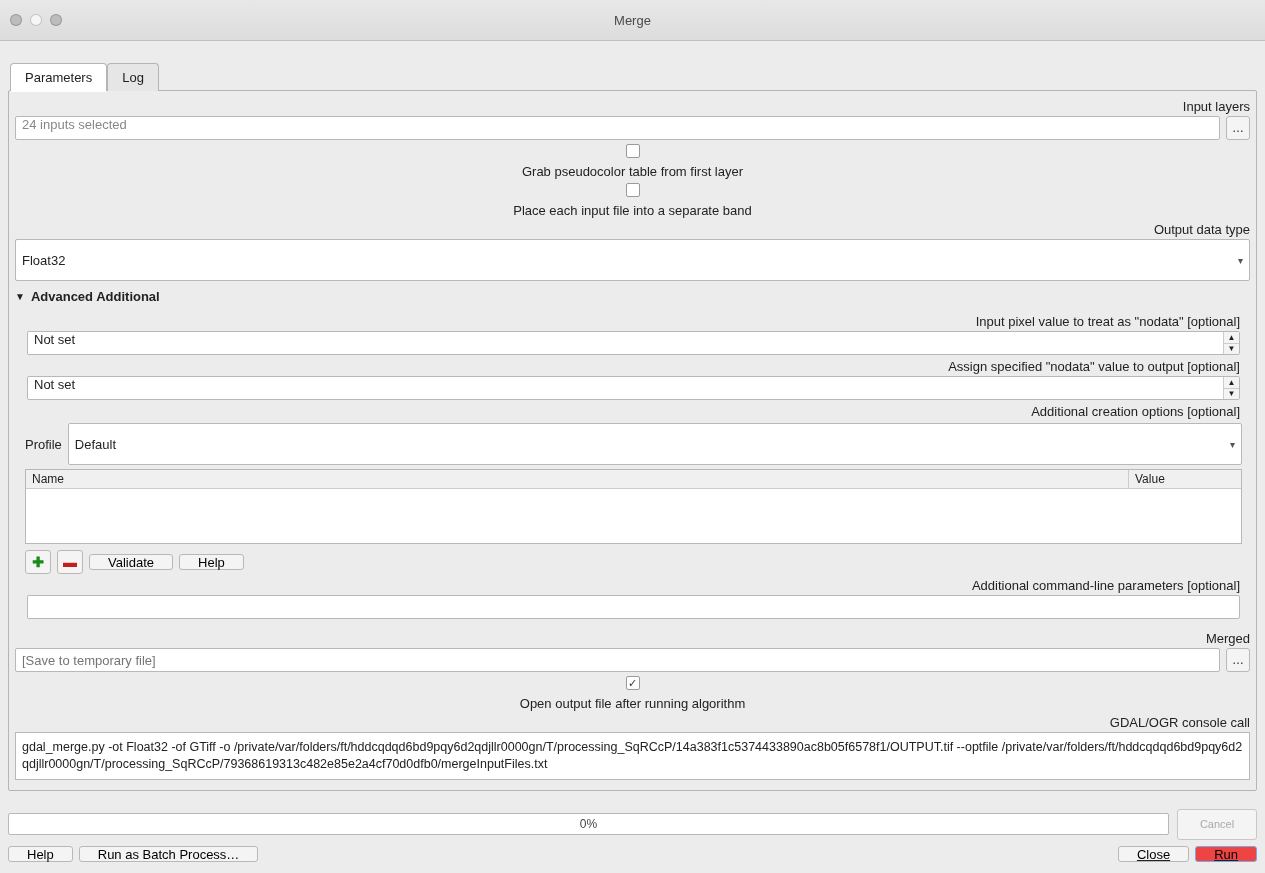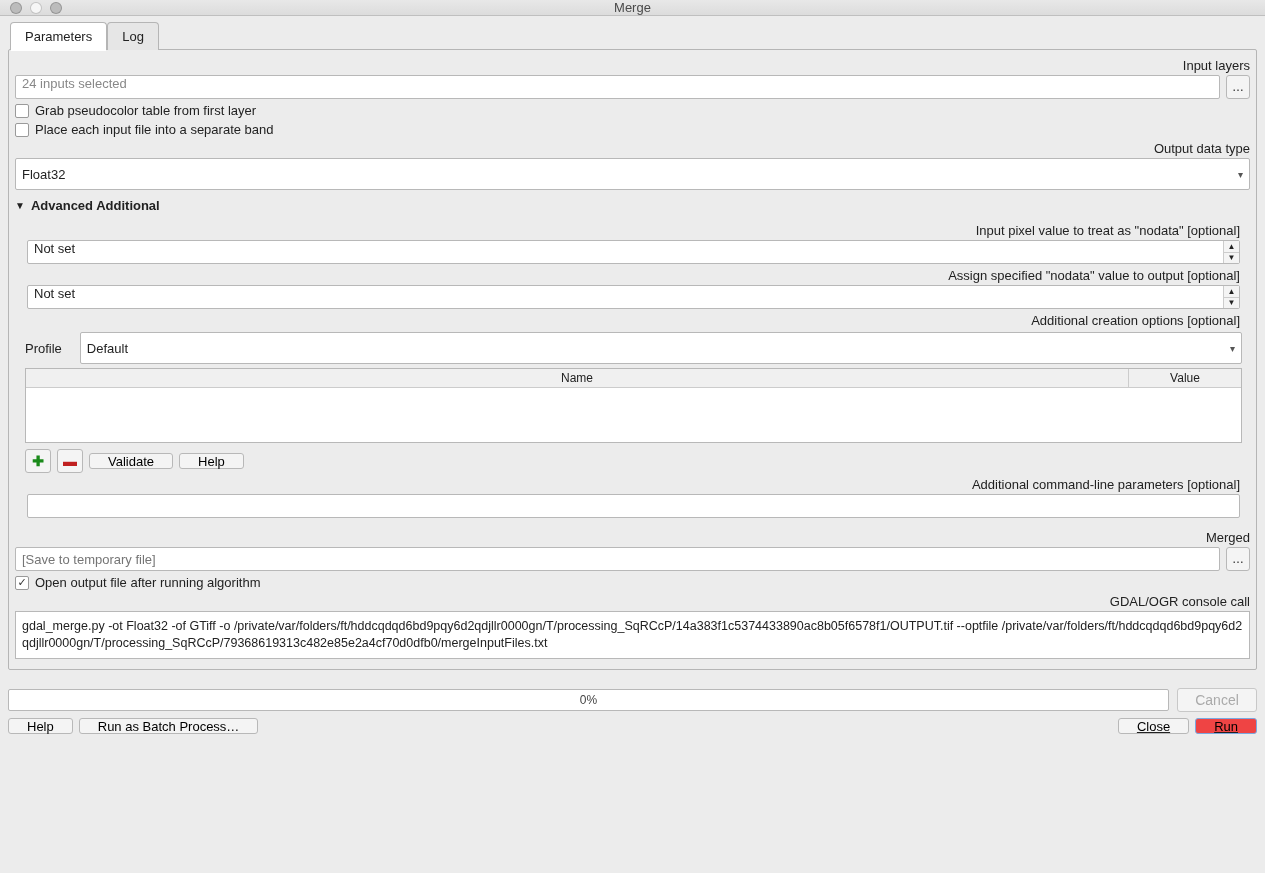--- a/index.html
+++ b/index.html
@@ -6,36 +6,36 @@
 body {
   font-family: -apple-system, "Helvetica Neue", Arial, sans-serif;
   font-size: 13px;
   background: #ececec;
   color: #222;
   width: 1265px;
   height: 873px;
   overflow: hidden;
 }
 .titlebar {
-  height: 16px;
+  height: 41px;
   background: linear-gradient(#e8e8e8, #dcdcdc);
   border-bottom: 1px solid #bfbfbf;
   display: flex;
   align-items: center;
   position: relative;
 }
 .traffic-lights { display: flex; gap: 8px; margin-left: 10px; }
 .tl { width: 12px; height: 12px; border-radius: 50%; border: 0.5px solid rgba(0,0,0,0.2);}
 .tl.close { background: #bcbcbc; }
 .tl.min { background: #f6f6f6; }
 .tl.max { background: #bcbcbc; }
 .title-text { position: absolute; left: 0; right: 0; text-align: center; font-size: 13px; color: #4a4a4a; }
 
 .content-area {
-  padding: 6px 8px 6px 8px;
+  padding: 22px 8px 6px 8px;
 }
 
 .tabbar {
   display: flex;
   margin-bottom: -1px;
   margin-left: 2px;
 }
 .tab {
   padding: 6px 14px;
   border: 1px solid #b5b5b5;
@@ -83,59 +83,59 @@
 .browse-btn {
   width: 24px; height: 24px;
   border: 1px solid #b8b8b8;
   background: #f4f4f4;
   border-radius: 3px;
   cursor: pointer;
   display:flex;align-items:center;justify-content:center;
   font-size: 12px;
 }
 
-.checkbox-row { display:flex; align-items:center; gap:6px; margin:4px 2px; }
+.checkbox-row { display:flex; align-items:center; gap:6px; margin:4px 2px;flex-direction:column; }
 .chk {
   width: 14px; height: 14px;
   border: 1px solid #9a9a9a;
   background: #fff;
   border-radius: 2px;
   display:inline-flex;align-items:center;justify-content:center;
   font-size:11px;color:#333;
 }
 
 .select {
   flex:1;
-  height: 32px;
+  height: 42px;
   border: 1px solid #b8b8b8;
   background: #fff;
   border-radius: 2px;
   display:flex;align-items:center;justify-content:space-between;
   padding:0 6px;
   cursor:pointer;
 }
 .select .arrow { font-size: 10px; color:#555; }
 
 .adv-header { display:flex; align-items:center; gap:6px; margin:8px 2px 4px 2px; font-weight:bold; cursor:pointer;}
 .adv-header .tri { font-size:10px; }
 
 .adv-panel { border: none; padding: 2px 10px 6px 12px; }
 
 .spinner-wrap { position:relative; flex:1; }
 .spinner-wrap .text-input { width:100%; padding-right:20px;}
 .spinner-btns { position:absolute; right:1px; top:1px; bottom:1px; width:16px; display:flex; flex-direction:column; }
 .spinner-btns div { flex:1; border-left:1px solid #ccc; display:flex;align-items:center;justify-content:center; font-size:8px; cursor:pointer; background:#f4f4f4;}
 .spinner-btns div:first-child{ border-bottom:1px solid #ccc;}
 
-.profile-row { display:flex; align-items:center; gap:18px; margin:4px 0;}
+.profile-row { display:flex; align-items:center; gap:6px; margin:4px 0;}
 .profile-row .lbl { font-size:13px; }
 
 .table-box { border:1px solid #b8b8b8; background:#fff; margin-top:4px;}
 .table-header { display:flex; background:#f0f0f0; border-bottom:1px solid #ccc;}
-.th { padding:2px 6px; font-size:12px; text-align:center; border-right:1px solid #ccc;}
+.th { padding:2px 6px; font-size:12px; border-right:1px solid #ccc;}
 .th.name { flex: 1 1 auto; }
 .th.value { width: 112px; border-right:none;}
 .table-body { height: 54px; }
 
 .tool-row { display:flex; gap:6px; margin-top:6px; align-items:center;}
 .icon-btn {
   width:26px; height:24px; border:1px solid #b8b8b8; background:#f4f4f4;border-radius:3px;cursor:pointer;
   display:flex;align-items:center;justify-content:center;font-size:14px;
 }
 .plus-ic{color:#1a8a1a;font-weight:bold;}
@@ -145,21 +145,21 @@
 }
 
 .cmdline-box { border:1px solid #b8b8b8; background:#fff; padding:6px; font-size:12.5px; line-height:1.35; margin:2px 2px; word-break:break-all;}
 
 .progress-row { display:flex; gap:8px; margin: 18px 0 6px 0; align-items:center;}
 .progress-outer {
   flex:1; height:22px; border:1px solid #b8b8b8; background:#fff; border-radius:2px;
   display:flex;align-items:center;justify-content:center;font-size:12px;color:#444;
 }
 .cancel-btn {
-  width:80px; height:24px; border:1px solid #c8c8c8; background:#f4f4f4;border-radius:3px;color:#aaa;font-size:14px;
+  width:80px; height:31px; border:1px solid #c8c8c8; background:#f4f4f4;border-radius:3px;color:#aaa;font-size:11px;
 }
 
 .bottom-row { display:flex; justify-content:space-between; margin-top:4px;}
 .bottom-left{ display:flex; gap:6px;}
 .bottom-right{ display:flex; gap:6px;text-decoration:underline;}
 .run-btn { background:#ef4444; border:1px solid #7aa8e0; }
 </style>
 </head>
 <body>
 

